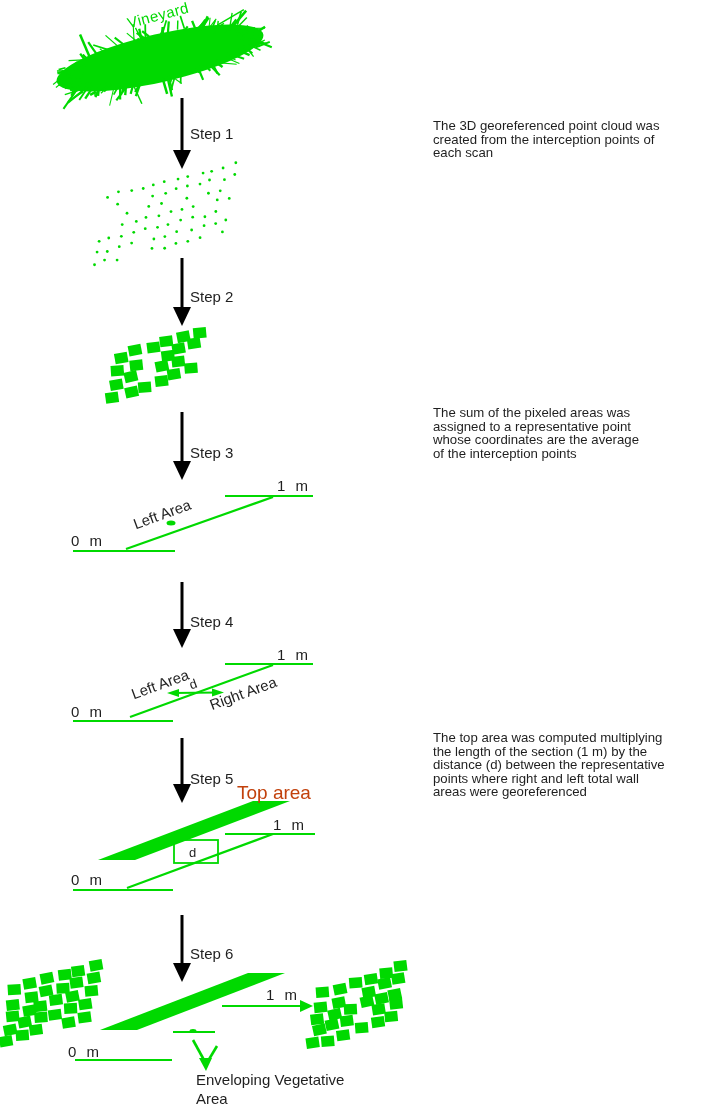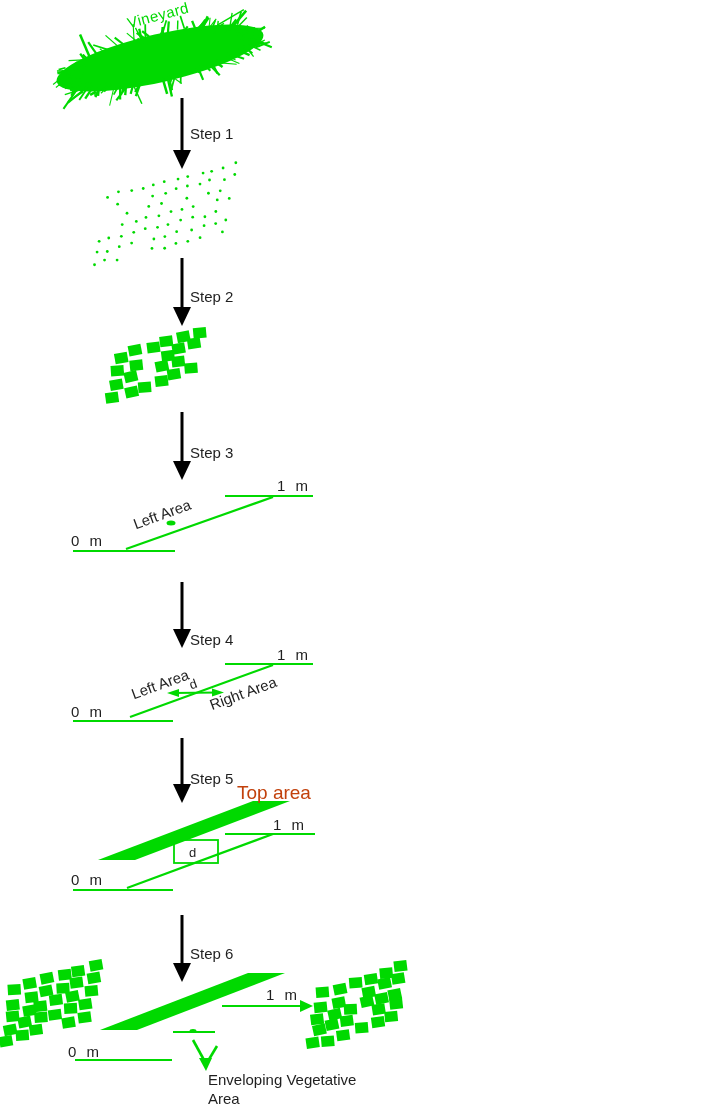--- a/index.html
+++ b/index.html
@@ -1,19 +1,19 @@
 <!DOCTYPE html>
 <html><head>
 <meta charset="utf-8">
 <style>
   html,body{margin:0;padding:0;background:#ffffff;}
   #page{position:relative;width:707px;height:1108px;background:#ffffff;overflow:hidden;
         font-family:"Liberation Sans",sans-serif;color:#1f1f1f;}
   #gfx{position:absolute;left:0;top:0;}
-  .lbl{position:absolute;white-space:pre-line;margin-left:12px;}
+  .lbl{position:absolute;white-space:pre-line;}
   .note{position:absolute;left:433px;width:274px;font-size:13.2px;line-height:13.6px;
         white-space:pre-line;color:#1f1f1f;}
   .step-label{position:absolute;left:190px;font-size:15px;color:#1f1f1f;margin-top:12px;}
   .measure{position:absolute;font-size:15px;word-spacing:6px;color:#1f1f1f;}
   .area-label{position:absolute;font-size:15px;color:#1f1f1f;
               transform:translate(-50%,-50%) rotate(-20deg);}
   .flat-label{position:absolute;font-size:19px;color:#c2410c;}
   .d-label{position:absolute;font-size:13px;color:#1f1f1f;}
   .d-rot{transform:translate(-50%,-50%) rotate(-20deg);}
   .vineyard{position:absolute;left:158px;top:15px;font-size:15px;letter-spacing:.5px;
@@ -399,24 +399,36 @@
       <line x1="208" y1="1061" x2="217" y2="1046"></line>
     </g>
     <polygon points="199,1058 212,1058 206,1071" fill="#00d900"></polygon>
   </svg>
 
   <div class="vineyard">Vineyard</div>
 
   <div class="step-label" style="top:113px">Step 1</div>
   <div class="step-label" style="top:276px">Step 2</div>
   <div class="step-label" style="top:432px">Step 3</div>
-  <div class="step-label" style="top:619px">Step 4</div>
+  <div class="step-label" style="top:601px">Step 4</div>
   <div class="step-label" style="top:758px">Step 5</div>
   <div class="step-label" style="top:933px">Step 6</div>
 
+  <div class="note" style="top:119px">The 3D georeferenced point cloud was
+created from the interception points of
+each scan</div>
+  <div class="note" style="top:406px">The sum of the pixeled areas was
+assigned to a representative point
+whose coordinates are the average
+of the interception points</div>
+  <div class="note" style="top:731px">The top area was computed multiplying
+the length of the section (1 m) by the
+distance (d) between the representative
+points where right and left total wall
+ areas were georeferenced</div>
 
   <div class="area-label" style="left:162px;top:514px">Left Area</div>
   <div class="measure" style="left:277px;top:477px">1 m</div>
   <div class="measure" style="left:71px;top:532px">0 m</div>
 
   <div class="area-label" style="left:160px;top:684px">Left Area</div>
   <div class="area-label" style="left:243px;top:693px">Right Area</div>
   <div class="d-label d-rot" style="left:193px;top:684px">d</div>
   <div class="measure" style="left:277px;top:646px">1 m</div>
   <div class="measure" style="left:71px;top:703px">0 m</div>

